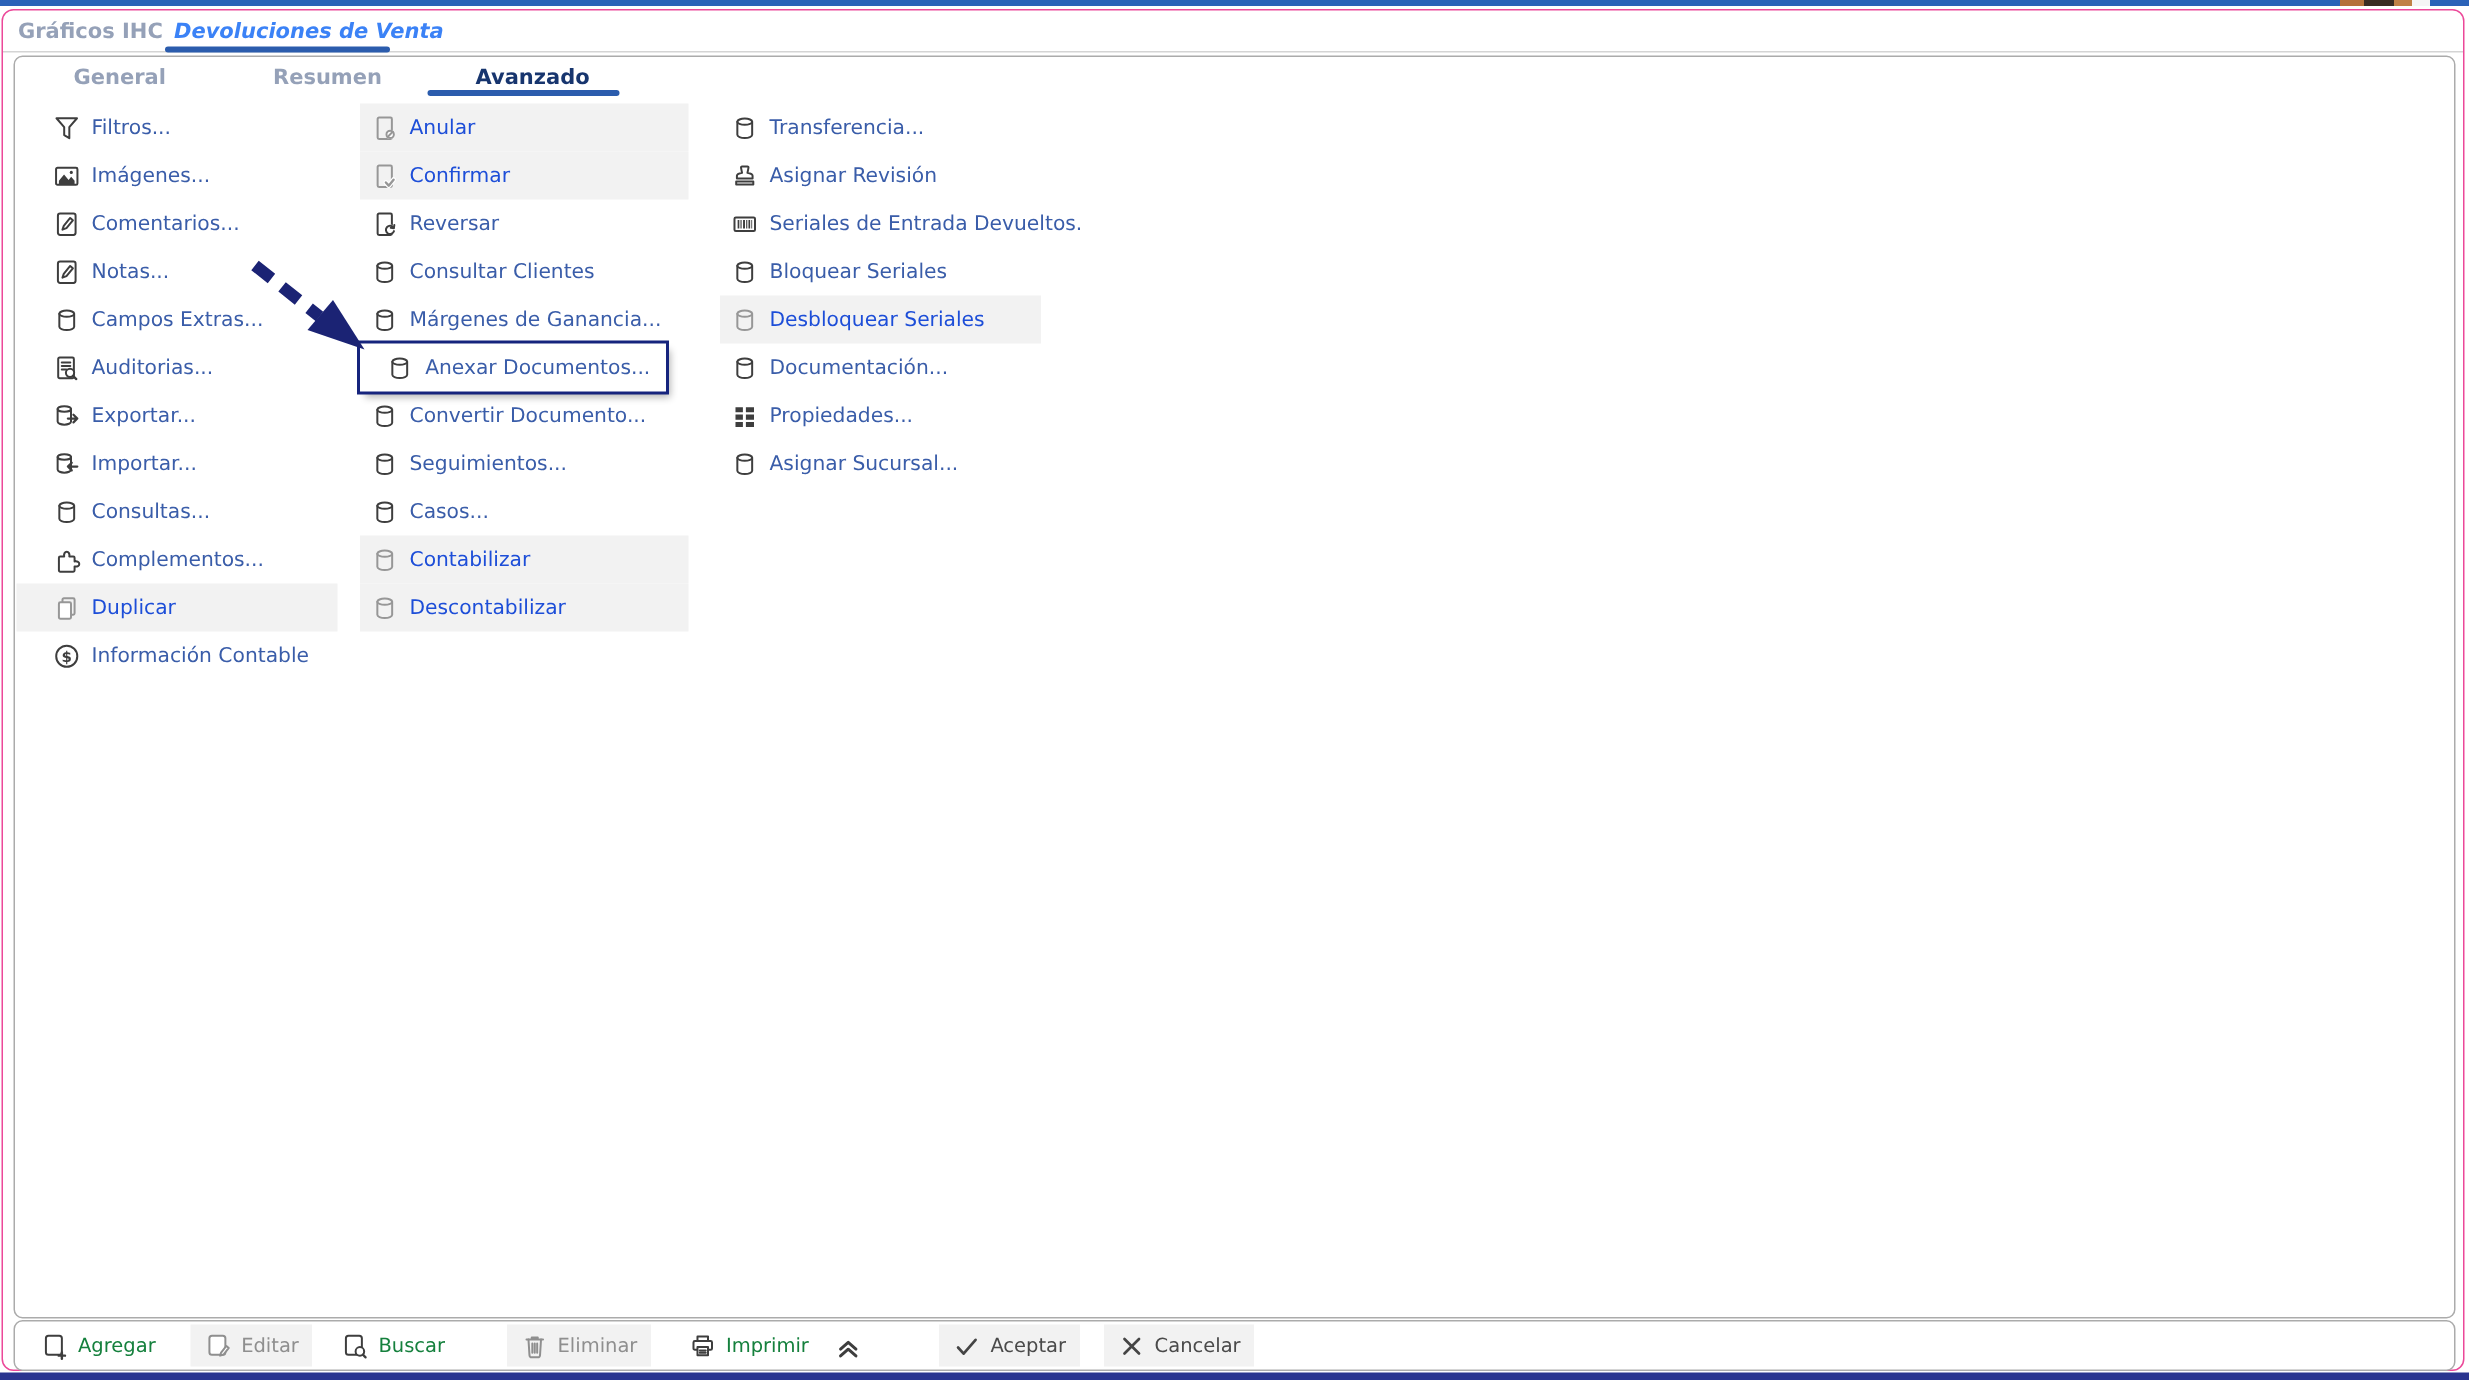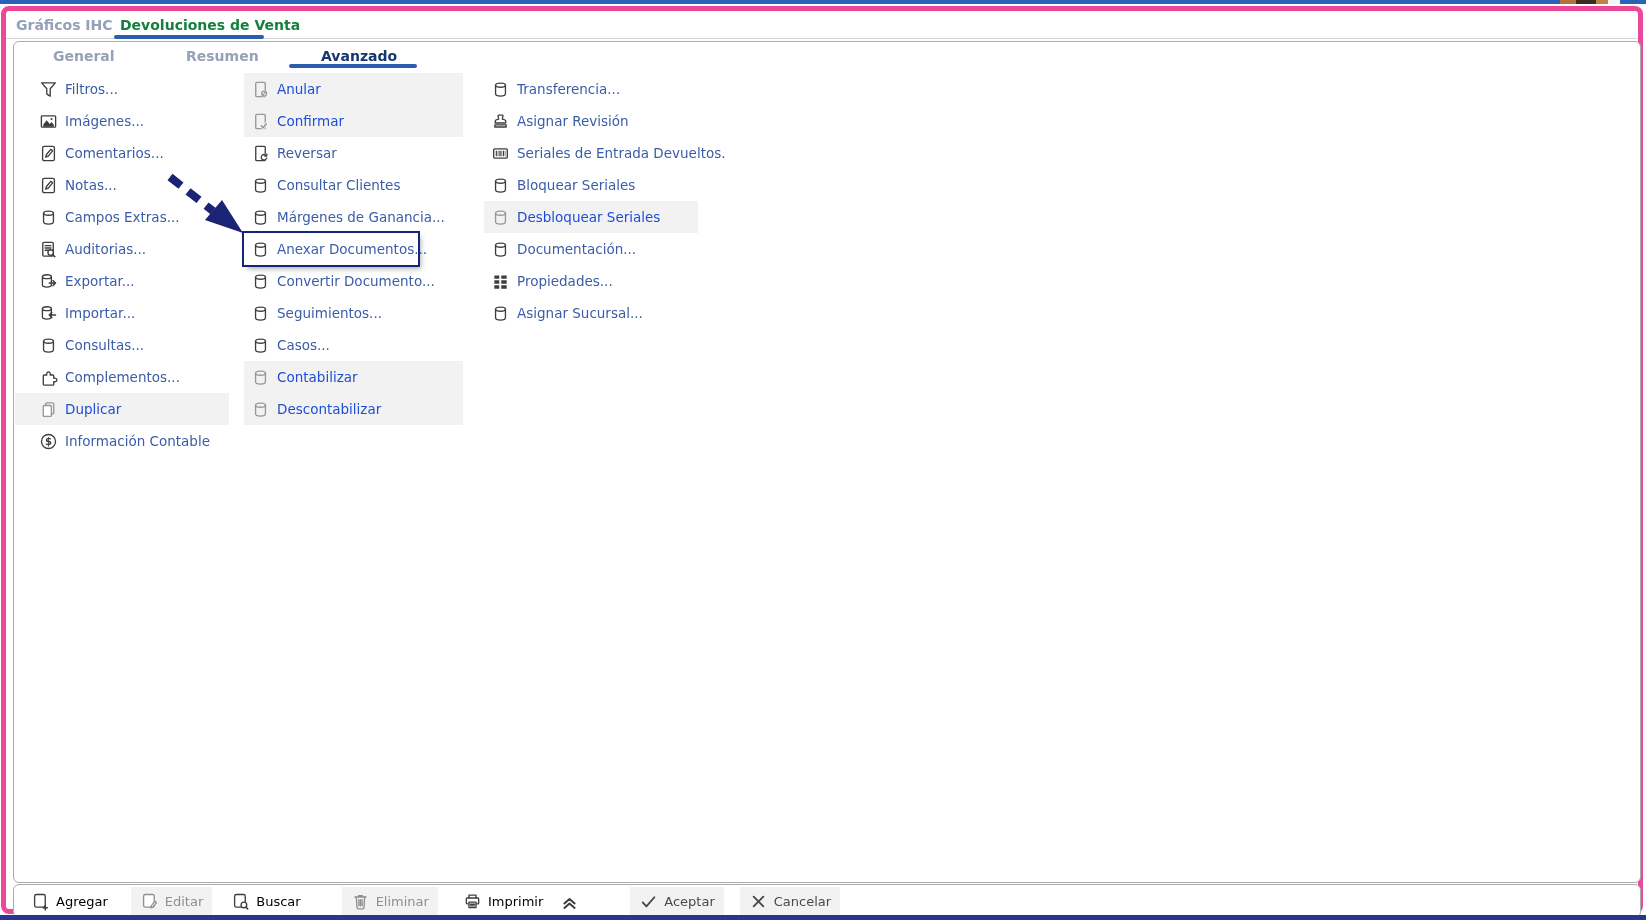--- a/index.html
+++ b/index.html
@@ -9,26 +9,26 @@
 
   
   .top-strip { position:absolute; left:0; top:0; width:1646px; height:4px; background:#2b62b8; }
   .top-strip .seg-a { position:absolute; left:1560px; top:0; width:16px; height:4px; background:#b5713a; }
   .top-strip .seg-b { position:absolute; left:1576px; top:0; width:20px; height:4px; background:#3a2c22; }
   .top-strip .seg-c { position:absolute; left:1596px; top:0; width:12px; height:4px; background:#c08146; }
   .top-strip .seg-d { position:absolute; left:1608px; top:0; width:12px; height:4px; background:#f5f5f5; }
   .bottom-strip { position:absolute; left:0; top:915px; width:1646px; height:5px; background:#2a3590; }
 
   .outer { position:absolute; left:1px; top:6px; width:1642px; height:908px;
-           border:5px solid #ec4899; border-radius:8px; background:#fff; }
+           border:1px solid #ec4899; border-radius:8px; background:#fff; }
 
   
   .top-tab { position:absolute; top:6px; font-size:14px; font-weight:bold; cursor:pointer; white-space:nowrap; }
   .top-tab.inactive { color:#95a1b8; }
-  .top-tab.active   { color:#15803d; }
+  .top-tab.active   { color:#3b82f6;font-style:italic; }
   .tabstrip-line { position:absolute; left:0; top:27px; width:100%; height:1px; background:#d4d4d4; }
   .tab-underline { position:absolute; left:108px; top:24px; width:150px; height:4px; background:#2b5cad; border-radius:2px; }
 
   
   .main-panel { position:absolute; left:7px; top:30px; width:1628px; height:842px;
                 border:1px solid #ababab; border-radius:6px; background:#fff; }
   .sub-tab { position:absolute; top:6px; font-size:14px; font-weight:bold; cursor:pointer; white-space:nowrap; }
   .sub-tab.inactive { color:#95a1b8; }
   .sub-tab.active   { color:#17356e; }
   .sub-underline { position:absolute; left:275px; top:22px; width:128px; height:4px; background:#2b5cad; border-radius:2px; }
@@ -38,29 +38,29 @@
   .menu-col.c1 { left:1px;   width:214px; }
   .menu-col.c2 { left:230px; width:219px; }
   .menu-col.c3 { left:470px; width:214px; }
   .mi { height:32px; display:flex; align-items:center; gap:7px; padding-left:24px; cursor:pointer; position:relative; }
   .menu-col.c2 .mi, .menu-col.c3 .mi { padding-left:7px; }
   .mi .ico { display:flex; color:#3e3e3e; flex:0 0 auto; }
   .mi .lbl { font-size:13.5px; color:#3a5da9; white-space:nowrap; }
   .mi.disabled { background:#f2f2f2; cursor:default; }
   .mi.disabled .lbl { color:#1d4ed8; }
   .mi.disabled .ico { color:#979797; }
-  .mi.hl { width:174px; background:#fff; box-shadow:0 0 0 2px #16247d, 3px 4px 5px rgba(0,0,0,.30); }
+  .mi.hl { width:204px; background:#fff; box-shadow:0 0 0 2px #16247d, 3px 4px 5px rgba(0,0,0,.30);justify-content:center; }
 
   
   .toolbar-panel { position:absolute; left:7px; top:873px; width:1628px; height:34px;
                    border:1px solid #ababab; border-radius:6px; background:#fff;
                    display:flex; align-items:center; }
   .tb { display:flex; align-items:center; gap:6px; height:28px; padding:0 9px; font-size:13px; cursor:pointer; white-space:nowrap; }
   .tb .ico { display:flex; color:#3e3e3e; }
-  .tb.link .lbl { color:#000000; }
+  .tb.link .lbl { color:#15803d; }
   .tb.muted-box { background:#f2f2f2; cursor:default; }
   .tb.muted-box .lbl { color:#8f8f8f; } .tb.muted-box .ico { color:#8f8f8f; }
   .tb.gray-box { background:#f2f2f2; }
   .tb.gray-box .lbl { color:#4a4a4a; } .tb.gray-box .ico { color:#454545; }
   .tb.icon-only { padding:0 3px; }
 
   .arrow-svg { position:absolute; left:0; top:0; width:1646px; height:920px; pointer-events:none; z-index:5; }
 </style>
 </head>
 <body>

